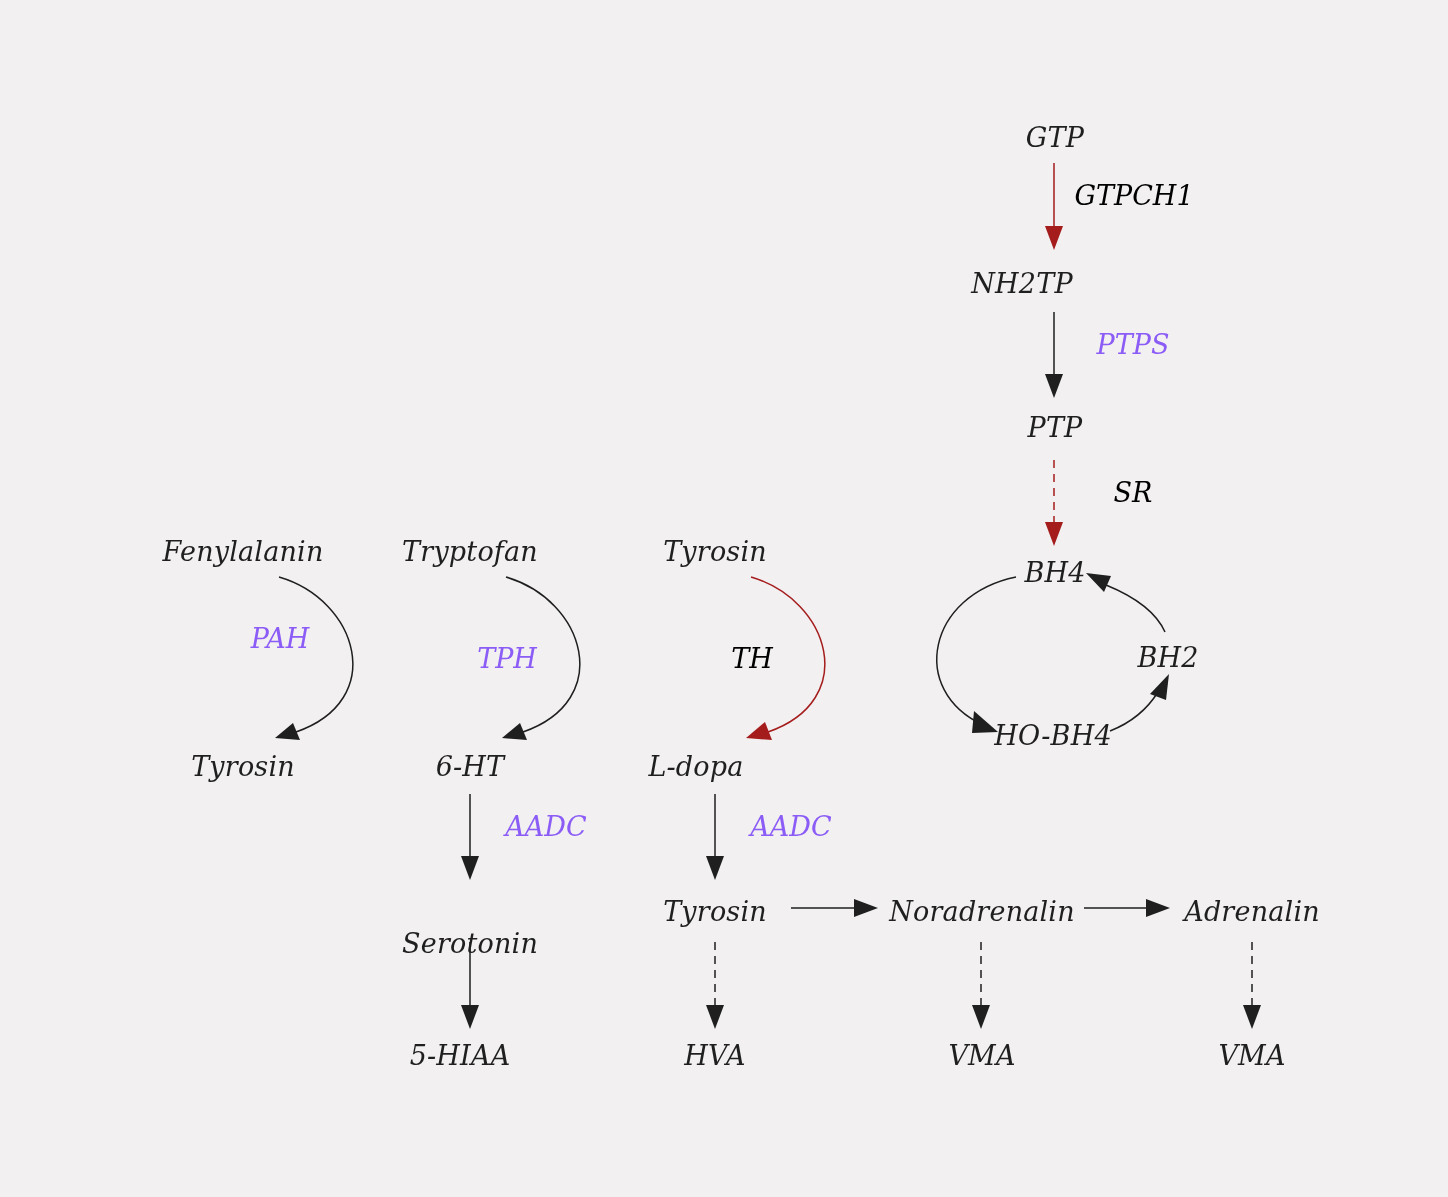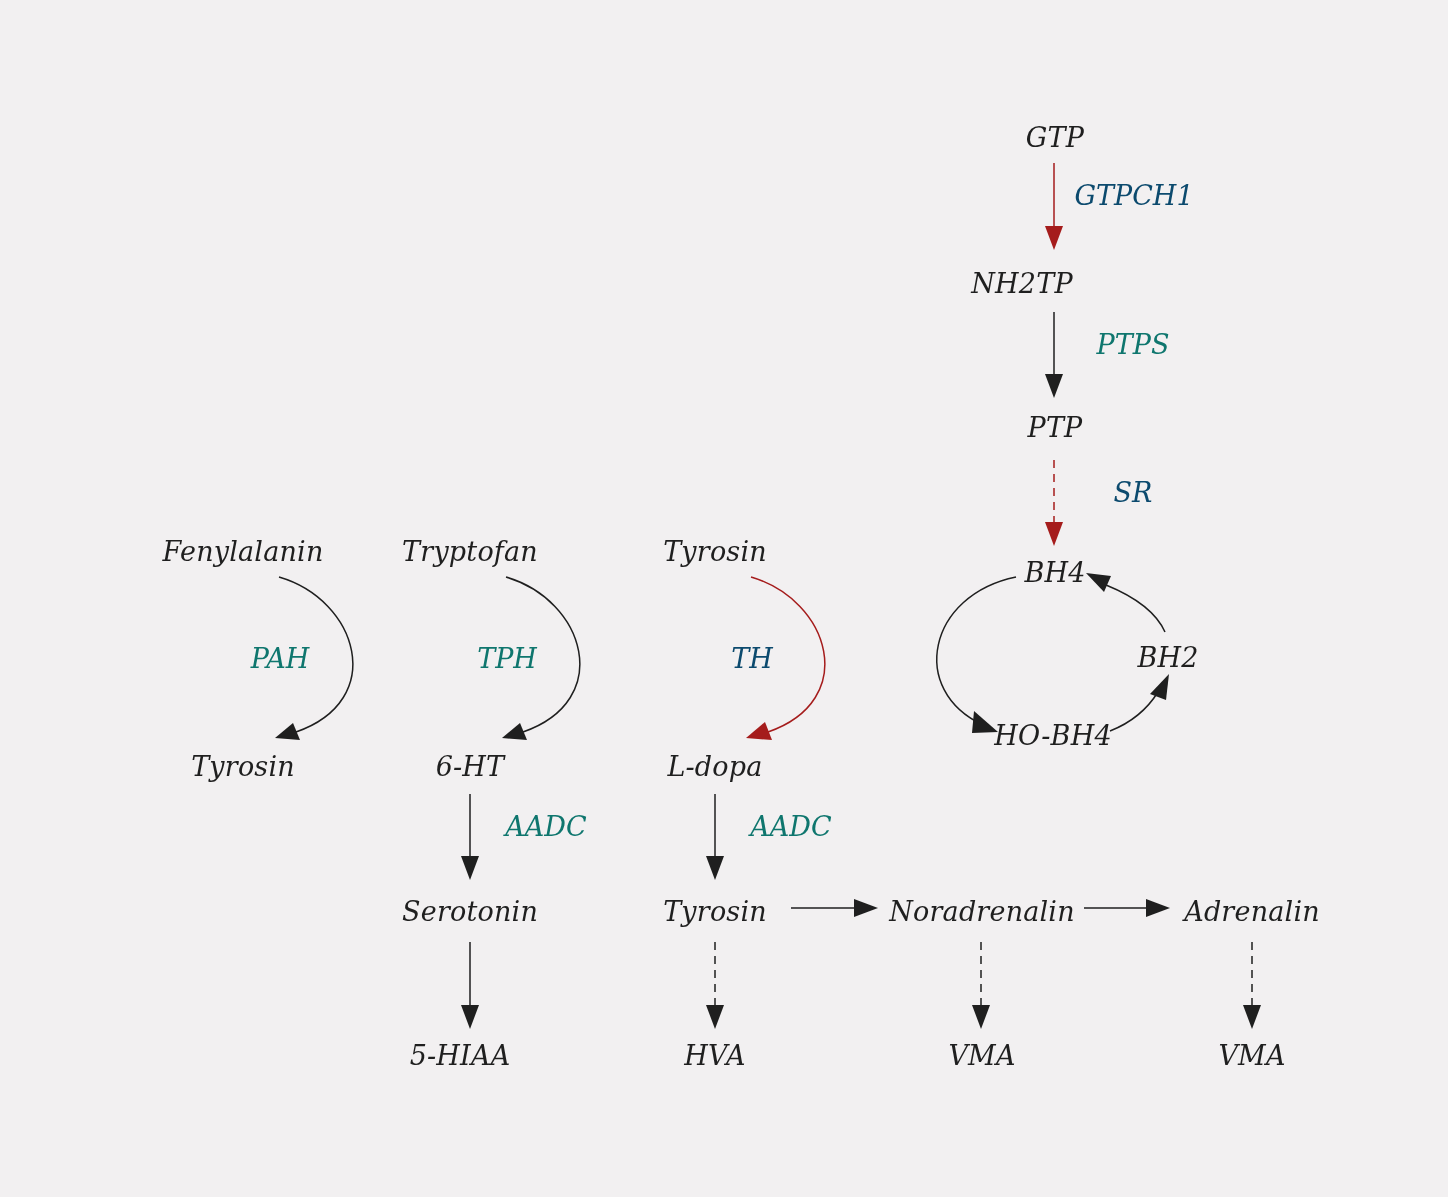--- a/index.html
+++ b/index.html
@@ -29,25 +29,25 @@
       color: #1f1f1f;
       white-space: nowrap;
       line-height: 1;
       letter-spacing: 0.2px;
     }
     .enzyme {
       position: absolute;
       transform: translate(-50%, -50%);
       font-style: italic;
       font-size: 27px;
-      color: #0f766e;
+      color: #8b5cf6;
       white-space: nowrap;
       line-height: 1;
     }
-    .enzyme.red { color: #0c4a6e; text-align: right; }
+    .enzyme.red { color: #000000; text-align: right; }
   </style>
 </head>
 <body>
 
 <div id="diagram">
 
   <svg width="1448" height="1197" viewBox="0 0 1448 1197" style="position:absolute;left:0;top:0">
     <defs>
       <marker id="ah-black" viewBox="0 0 10 10" refX="10" refY="5" markerWidth="18" markerHeight="18" markerUnits="userSpaceOnUse" orient="auto">
         <path d="M0,0 L10,5 L0,10 z" fill="#1f1f1f"></path>
@@ -144,33 +144,33 @@
   <div class="node" style="left:1027px;top:427px">PTP</div>
   <div class="node" style="left:1027px;top:572px">BH4</div>
   <div class="node" style="left:1140px;top:657px">BH2</div>
   <div class="node" style="left:1025px;top:735px">HO-BH4</div>
 
   <div class="enzyme red" style="left:1106px;top:195px">GTPCH1</div>
   <div class="enzyme" style="left:1105px;top:344px">PTPS</div>
   <div class="enzyme red" style="left:1105px;top:492px">SR</div>
 
   <div class="node" style="left:215px;top:551px">Fenylalanin</div>
-  <div class="enzyme" style="left:252px;top:658px">PAH</div>
+  <div class="enzyme" style="left:252px;top:638px">PAH</div>
   <div class="node" style="left:215px;top:766px">Tyrosin</div>
 
   <div class="node" style="left:442px;top:551px">Tryptofan</div>
   <div class="enzyme" style="left:479px;top:658px">TPH</div>
   <div class="node" style="left:442px;top:766px">6-HT</div>
   <div class="enzyme" style="left:518px;top:826px">AADC</div>
-  <div class="node" style="left:442px;top:911px">Serotonin</div>
+  <div class="node" style="left:442px;top:943px">Serotonin</div>
   <div class="node" style="left:432px;top:1055px">5-HIAA</div>
 
   <div class="node" style="left:687px;top:551px">Tyrosin</div>
   <div class="enzyme red" style="left:724px;top:658px">TH</div>
-  <div class="node" style="left:687px;top:766px">L-dopa</div>
+  <div class="node" style="left:668px;top:766px">L-dopa</div>
   <div class="enzyme" style="left:763px;top:826px">AADC</div>
   <div class="node" style="left:687px;top:911px">Tyrosin</div>
   <div class="node" style="left:687px;top:1055px">HVA</div>
 
   <div class="node" style="left:954px;top:911px">Noradrenalin</div>
   <div class="node" style="left:954px;top:1055px">VMA</div>
   <div class="node" style="left:1224px;top:911px">Adrenalin</div>
   <div class="node" style="left:1224px;top:1055px">VMA</div>
 
 </div>

